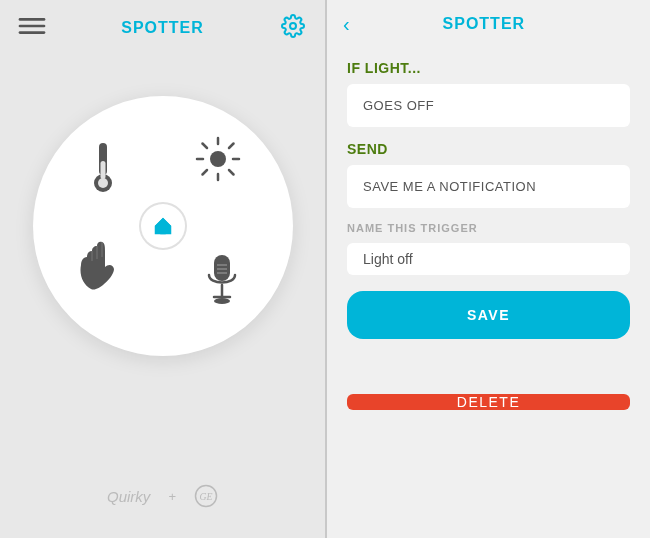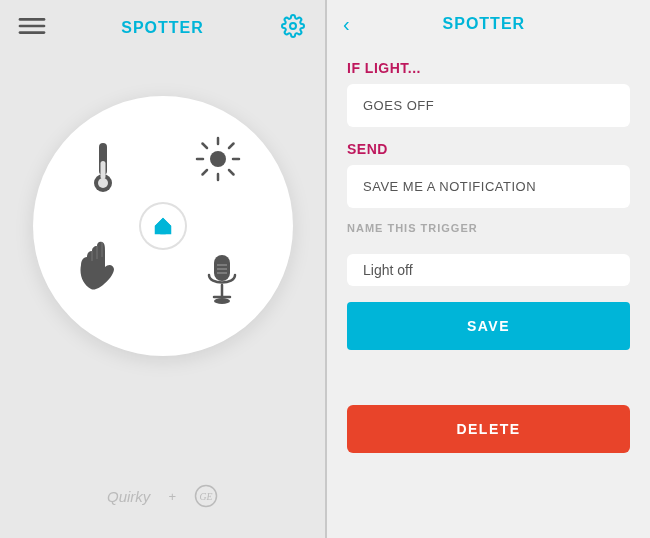--- a/index.html
+++ b/index.html
@@ -152,76 +152,75 @@
     }
 
     .right-content {
       padding: 12px 20px;
       flex: 1;
     }
 
     .section-label {
       font-size: 14px;
       font-weight: 700;
-      color: #be185d;
+      color: #4d7c0f;
       margin-bottom: 8px;
       letter-spacing: 0.5px;
     }
     .section-value {
       background: white;
       border-radius: 6px;
       padding: 14px 16px;
       font-size: 13px;
       color: #555;
       letter-spacing: 0.5px;
       margin-bottom: 14px;
     }
 
     .trigger-label {
       font-size: 11px;
       font-weight: 600;
       color: #aaa;
       letter-spacing: 1px;
-      margin-bottom: 20px;
+      margin-bottom: 9px;
       text-transform: uppercase;
     }
     .trigger-input {
       background: white;
       border: none;
       border-radius: 6px;
       padding: 8px 16px;
       font-size: 14px;
       color: #555;
       width: 100%;
       outline: none;
       margin-bottom: 16px;
     }
 
     .btn-save {
       width: 100%;
       background: #00b5d8;
       color: white;
       border: none;
-      border-radius: 4px;
+      border-radius: 16px;
       padding: 16px;
       font-size: 14px;
       font-weight: 700;
       letter-spacing: 1.5px;
       cursor: pointer;
       margin-bottom: 12px;
     }
     .btn-delete {
       width: 100%;
       background: #e8442a;
       color: white;
       border: none;
       border-radius: 6px;
-      padding: 16px;
       font-size: 14px;
-      font-weight: 700;
+      font-weight: 400;
       letter-spacing: 1.5px;
       cursor: pointer;
       margin-top: 43px;
     }
 
     svg { overflow: visible; }
   </style>
 </head>
 <body>
 

